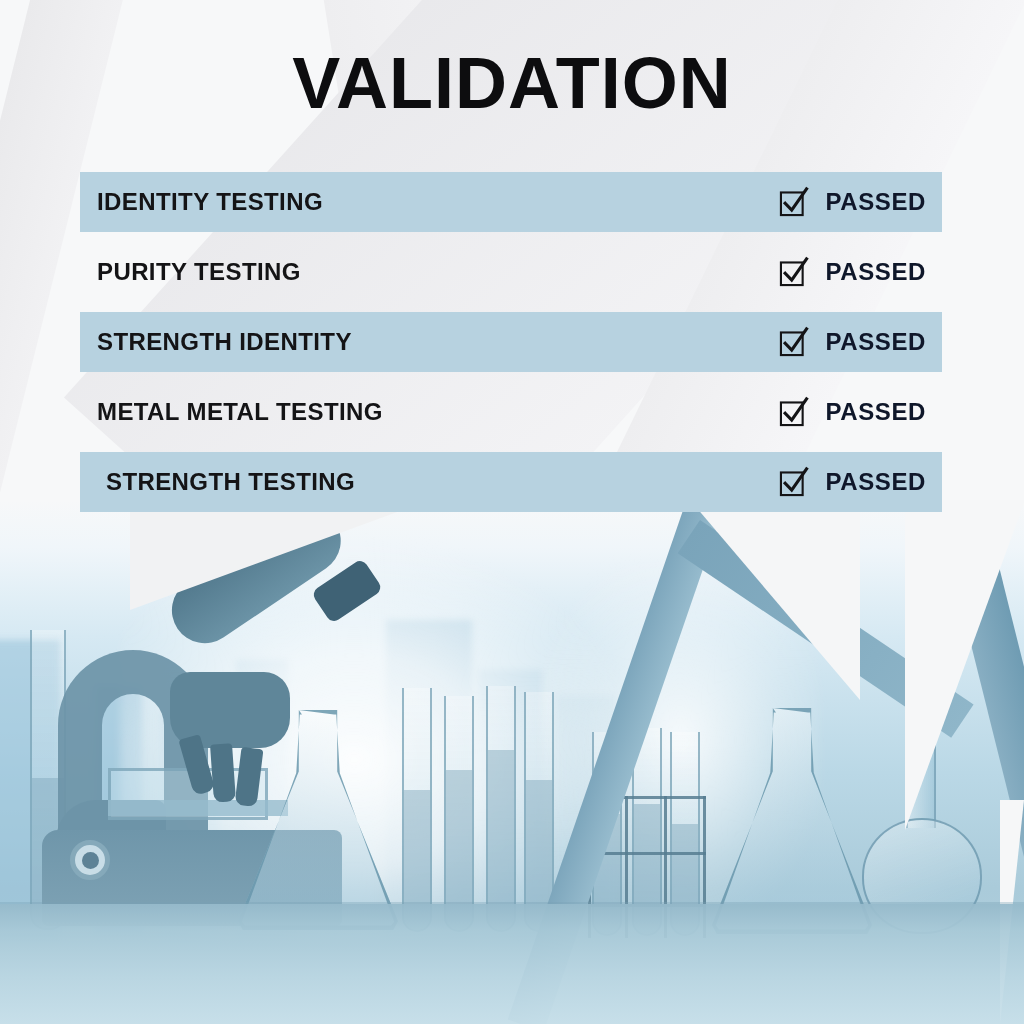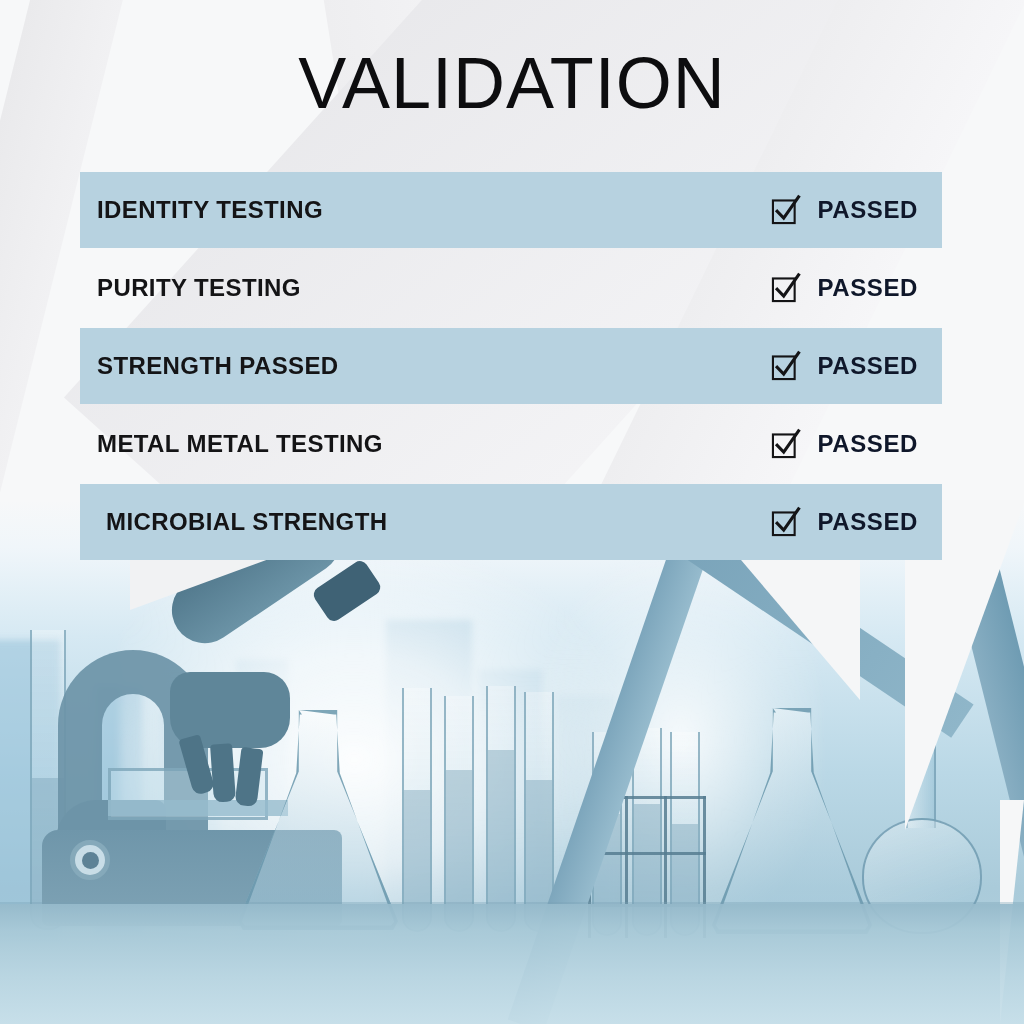--- a/index.html
+++ b/index.html
@@ -331,41 +331,41 @@
   
   .content { position: absolute; inset: 0; }
 
   .title {
     position: absolute;
     top: 44px;
     left: 0; right: 0;
     text-align: center;
     font-size: 72px;
     line-height: 78px;
-    font-weight: 400;
+    font-weight: 700;
     letter-spacing: 1px;
     color: #0d0d0f;
     font-family: "Liberation Sans", "DejaVu Sans", sans-serif;
   }
 
   .rows {
     position: absolute;
     top: 172px;
     left: 80px;
     width: 862px;
   }
 
   .row {
     position: relative;
-    height: 76px;
+    height: 60px;
     display: flex;
     align-items: center;
     padding-left: 17px;
-    padding-right: 24px;
-    margin-bottom: 2px;
+    padding-right: 16px;
+    margin-bottom: 10px;
   }
   .row.banded { background: #b7d2e0; }
   .row.plain  { background: transparent; }
   .row.indent { padding-left: 26px; }
 
   .row-label {
     font-size: 24px;
     font-weight: 600;
     letter-spacing: 0.4px;
     color: #141416;
@@ -517,21 +517,21 @@
         <span class="row-status">
           <svg class="check-icon" viewBox="0 0 34 36">
             <rect x="2.2" y="7.2" width="24.6" height="25.6" fill="none" stroke="#141416" stroke-width="2.4"></rect>
             <path d="M7 19.5 L14.4 27.2 L31.2 3.2" fill="none" stroke="#141416" stroke-width="3.6" stroke-linecap="square" stroke-linejoin="miter"></path>
           </svg>
           <span class="status-text">PASSED</span>
         </span>
       </div>
 
       <div class="row banded">
-        <span class="row-label">STRENGTH PASSED</span>
+        <span class="row-label">STRENGTH IDENTITY</span>
         <span class="row-status">
           <svg class="check-icon" viewBox="0 0 34 36">
             <rect x="2.2" y="7.2" width="24.6" height="25.6" fill="none" stroke="#141416" stroke-width="2.4"></rect>
             <path d="M7 19.5 L14.4 27.2 L31.2 3.2" fill="none" stroke="#141416" stroke-width="3.6" stroke-linecap="square" stroke-linejoin="miter"></path>
           </svg>
           <span class="status-text">PASSED</span>
         </span>
       </div>
 
       <div class="row plain">
@@ -539,21 +539,21 @@
         <span class="row-status">
           <svg class="check-icon" viewBox="0 0 34 36">
             <rect x="2.2" y="7.2" width="24.6" height="25.6" fill="none" stroke="#141416" stroke-width="2.4"></rect>
             <path d="M7 19.5 L14.4 27.2 L31.2 3.2" fill="none" stroke="#141416" stroke-width="3.6" stroke-linecap="square" stroke-linejoin="miter"></path>
           </svg>
           <span class="status-text">PASSED</span>
         </span>
       </div>
 
       <div class="row banded indent">
-        <span class="row-label">MICROBIAL STRENGTH</span>
+        <span class="row-label">STRENGTH TESTING</span>
         <span class="row-status">
           <svg class="check-icon" viewBox="0 0 34 36">
             <rect x="2.2" y="7.2" width="24.6" height="25.6" fill="none" stroke="#141416" stroke-width="2.4"></rect>
             <path d="M7 19.5 L14.4 27.2 L31.2 3.2" fill="none" stroke="#141416" stroke-width="3.6" stroke-linecap="square" stroke-linejoin="miter"></path>
           </svg>
           <span class="status-text">PASSED</span>
         </span>
       </div>
 
     </div>

